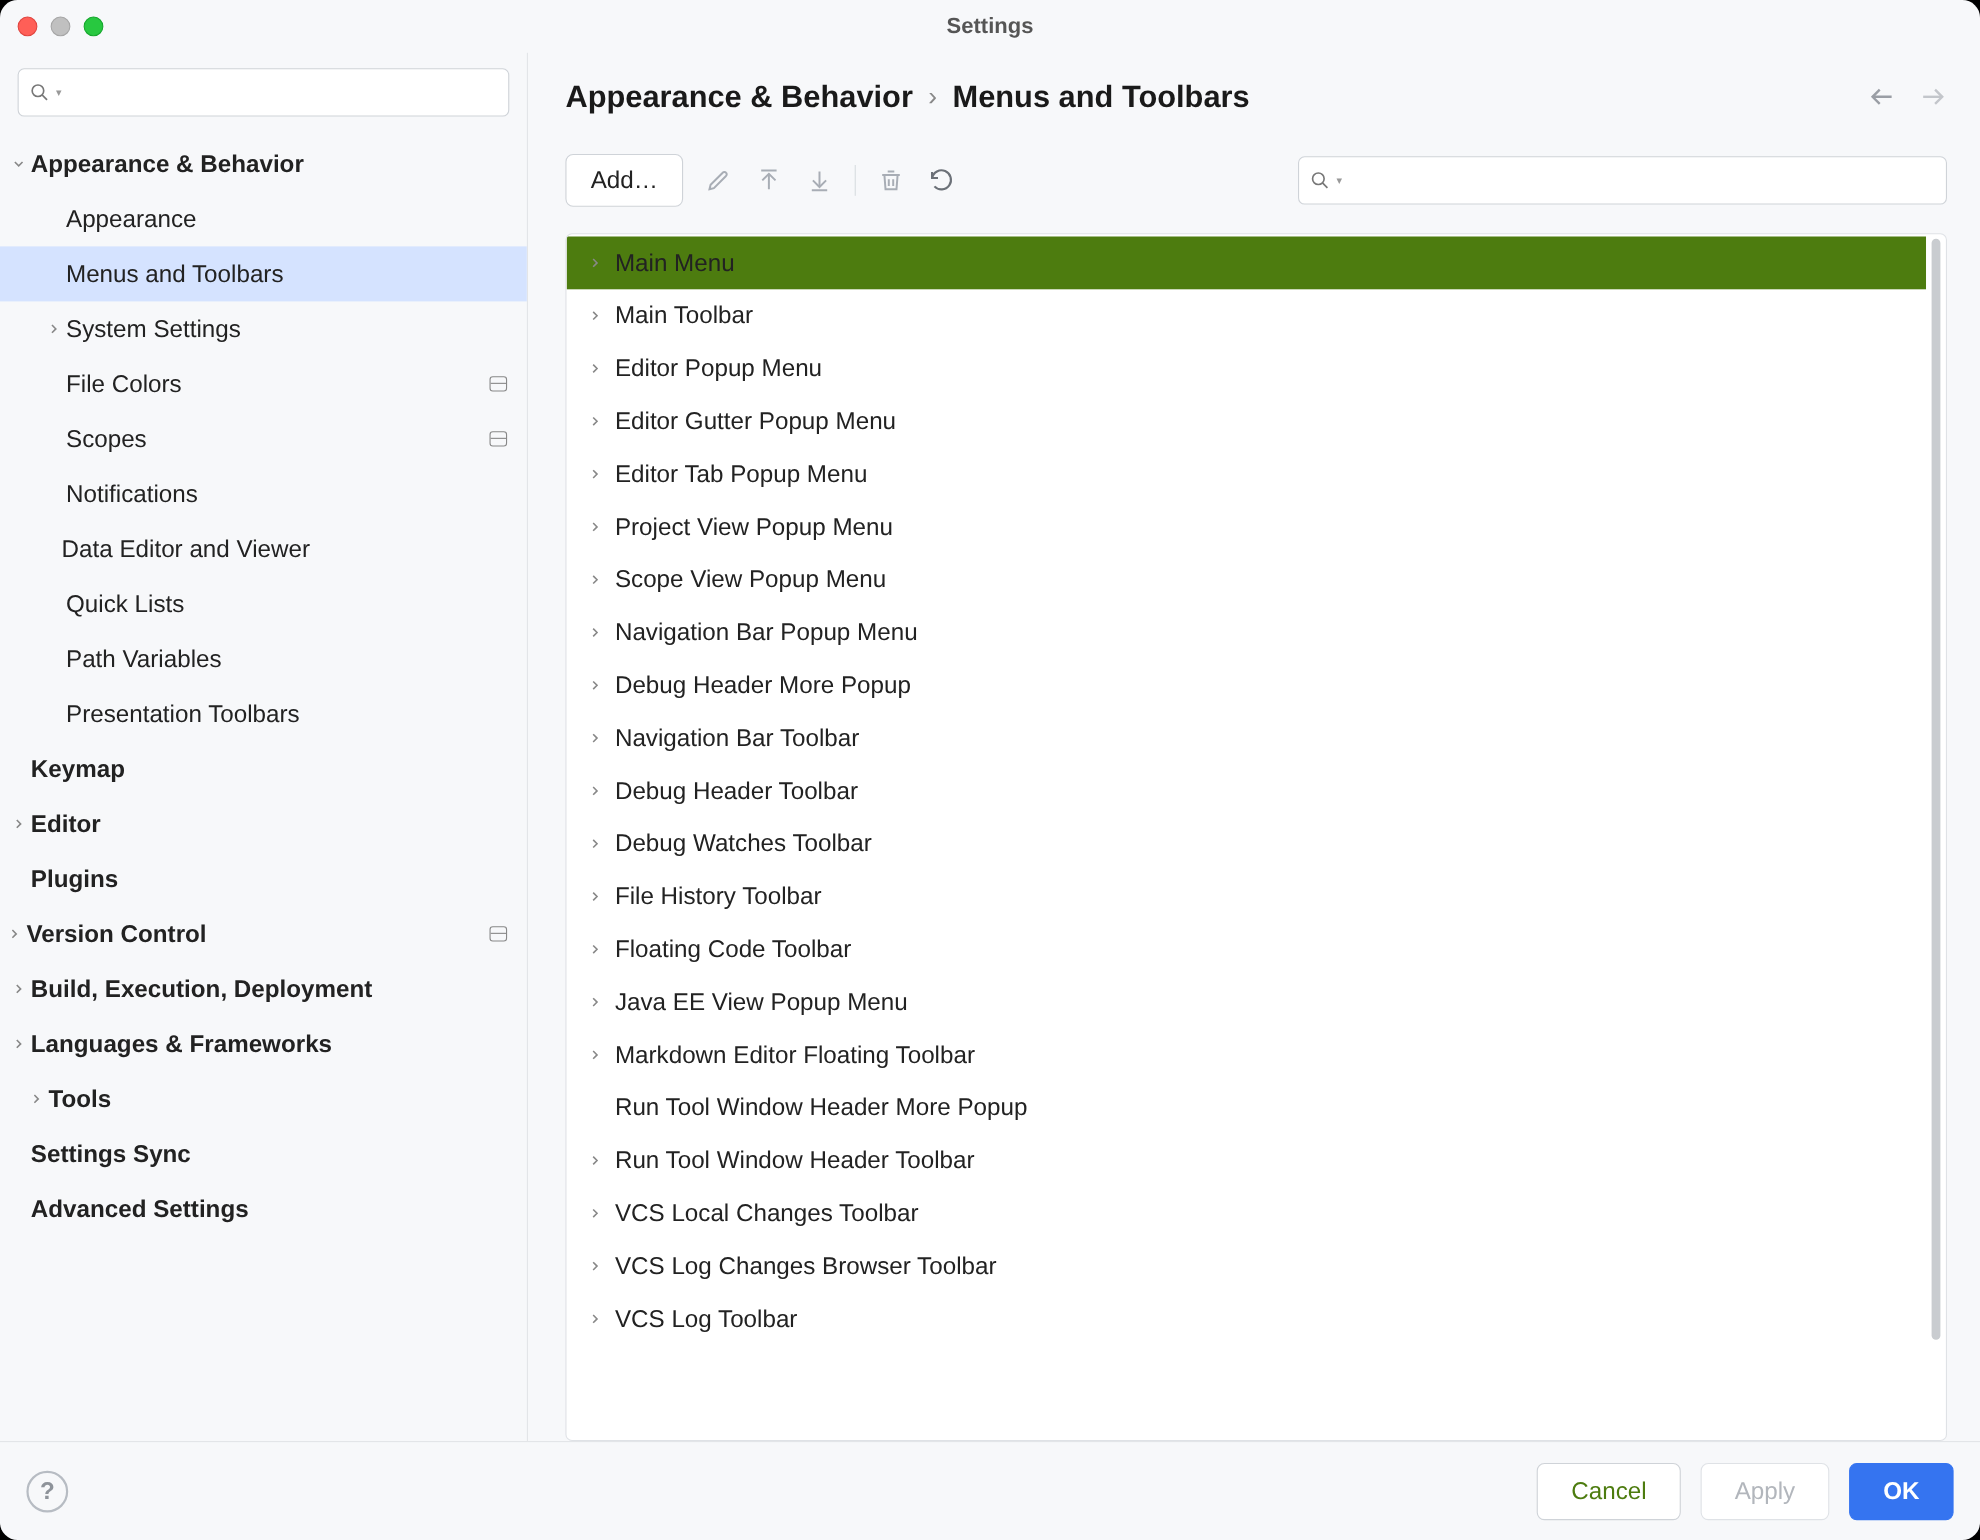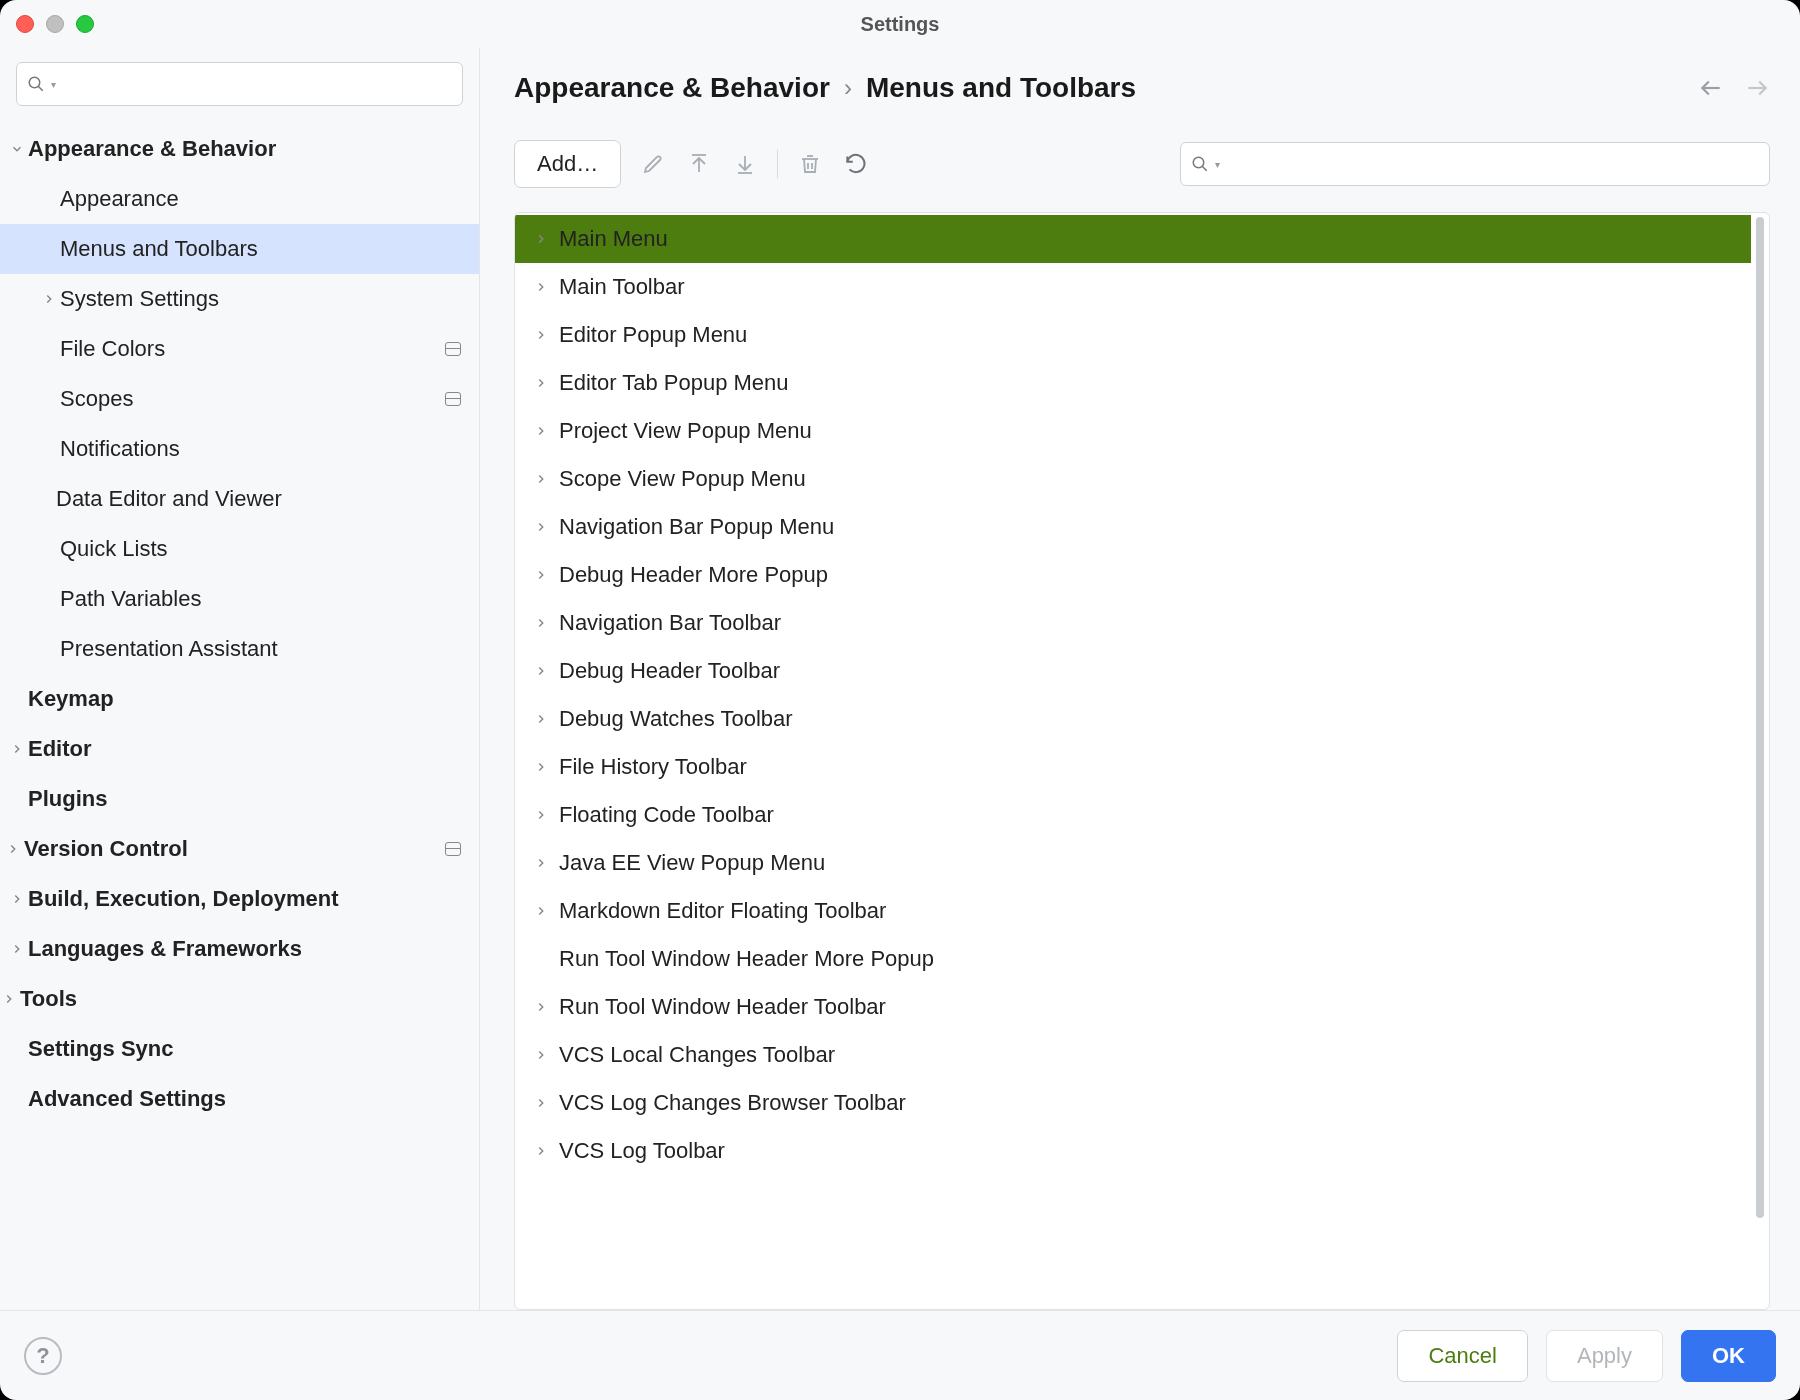--- a/index.html
+++ b/index.html
@@ -293,21 +293,21 @@
           <div class="tree-item" style="padding-left: 60px;">
             <span class="chev" style="margin-left: -22px;"></span>
             <span class="label">Quick Lists</span>
           </div>
           <div class="tree-item" style="padding-left: 60px;">
             <span class="chev" style="margin-left: -22px;"></span>
             <span class="label">Path Variables</span>
           </div>
           <div class="tree-item" style="padding-left: 60px;">
             <span class="chev" style="margin-left: -22px;"></span>
-            <span class="label">Presentation Assistant</span>
+            <span class="label">Presentation Toolbars</span>
           </div>
           <div class="tree-item bold" style="padding-left: 28px;">
             <span class="chev" style="margin-left: -22px;"></span>
             <span class="label">Keymap</span>
           </div>
           <div class="tree-item bold" style="padding-left: 28px;">
             <span class="chev" style="margin-left: -22px;">
               <svg width="14" height="14" viewBox="0 0 24 24" fill="none" stroke="currentColor" stroke-width="2.5">
                 <polyline points="9,6 15,12 9,18"></polyline>
               </svg>
@@ -336,21 +336,21 @@
             <span class="label">Build, Execution, Deployment</span>
           </div>
           <div class="tree-item bold" style="padding-left: 28px;">
             <span class="chev" style="margin-left: -22px;">
               <svg width="14" height="14" viewBox="0 0 24 24" fill="none" stroke="currentColor" stroke-width="2.5">
                 <polyline points="9,6 15,12 9,18"></polyline>
               </svg>
             </span>
             <span class="label">Languages &amp; Frameworks</span>
           </div>
-          <div class="tree-item bold" style="padding-left: 20px;">
+          <div class="tree-item bold" style="padding-left: 44px;">
             <span class="chev" style="margin-left: -22px;">
               <svg width="14" height="14" viewBox="0 0 24 24" fill="none" stroke="currentColor" stroke-width="2.5">
                 <polyline points="9,6 15,12 9,18"></polyline>
               </svg>
             </span>
             <span class="label">Tools</span>
           </div>
           <div class="tree-item bold" style="padding-left: 28px;">
             <span class="chev" style="margin-left: -22px;"></span>
             <span class="label">Settings Sync</span>
@@ -458,20 +458,28 @@
                 </svg>
               </span>
               <span style="margin-left: 4px;">Editor Popup Menu</span>
             </div>
             <div class="mi">
               <span class="chev2">
                 <svg width="14" height="14" viewBox="0 0 24 24" fill="none" stroke="currentColor" stroke-width="2.5">
                   <polyline points="9,6 15,12 9,18"></polyline>
                 </svg>
               </span>
+              <span style="margin-left: 4px;">Editor Gutter Popup Menu</span>
+            </div>
+            <div class="mi">
+              <span class="chev2">
+                <svg width="14" height="14" viewBox="0 0 24 24" fill="none" stroke="currentColor" stroke-width="2.5">
+                  <polyline points="9,6 15,12 9,18"></polyline>
+                </svg>
+              </span>
               <span style="margin-left: 4px;">Editor Tab Popup Menu</span>
             </div>
             <div class="mi">
               <span class="chev2">
                 <svg width="14" height="14" viewBox="0 0 24 24" fill="none" stroke="currentColor" stroke-width="2.5">
                   <polyline points="9,6 15,12 9,18"></polyline>
                 </svg>
               </span>
               <span style="margin-left: 4px;">Project View Popup Menu</span>
             </div>

